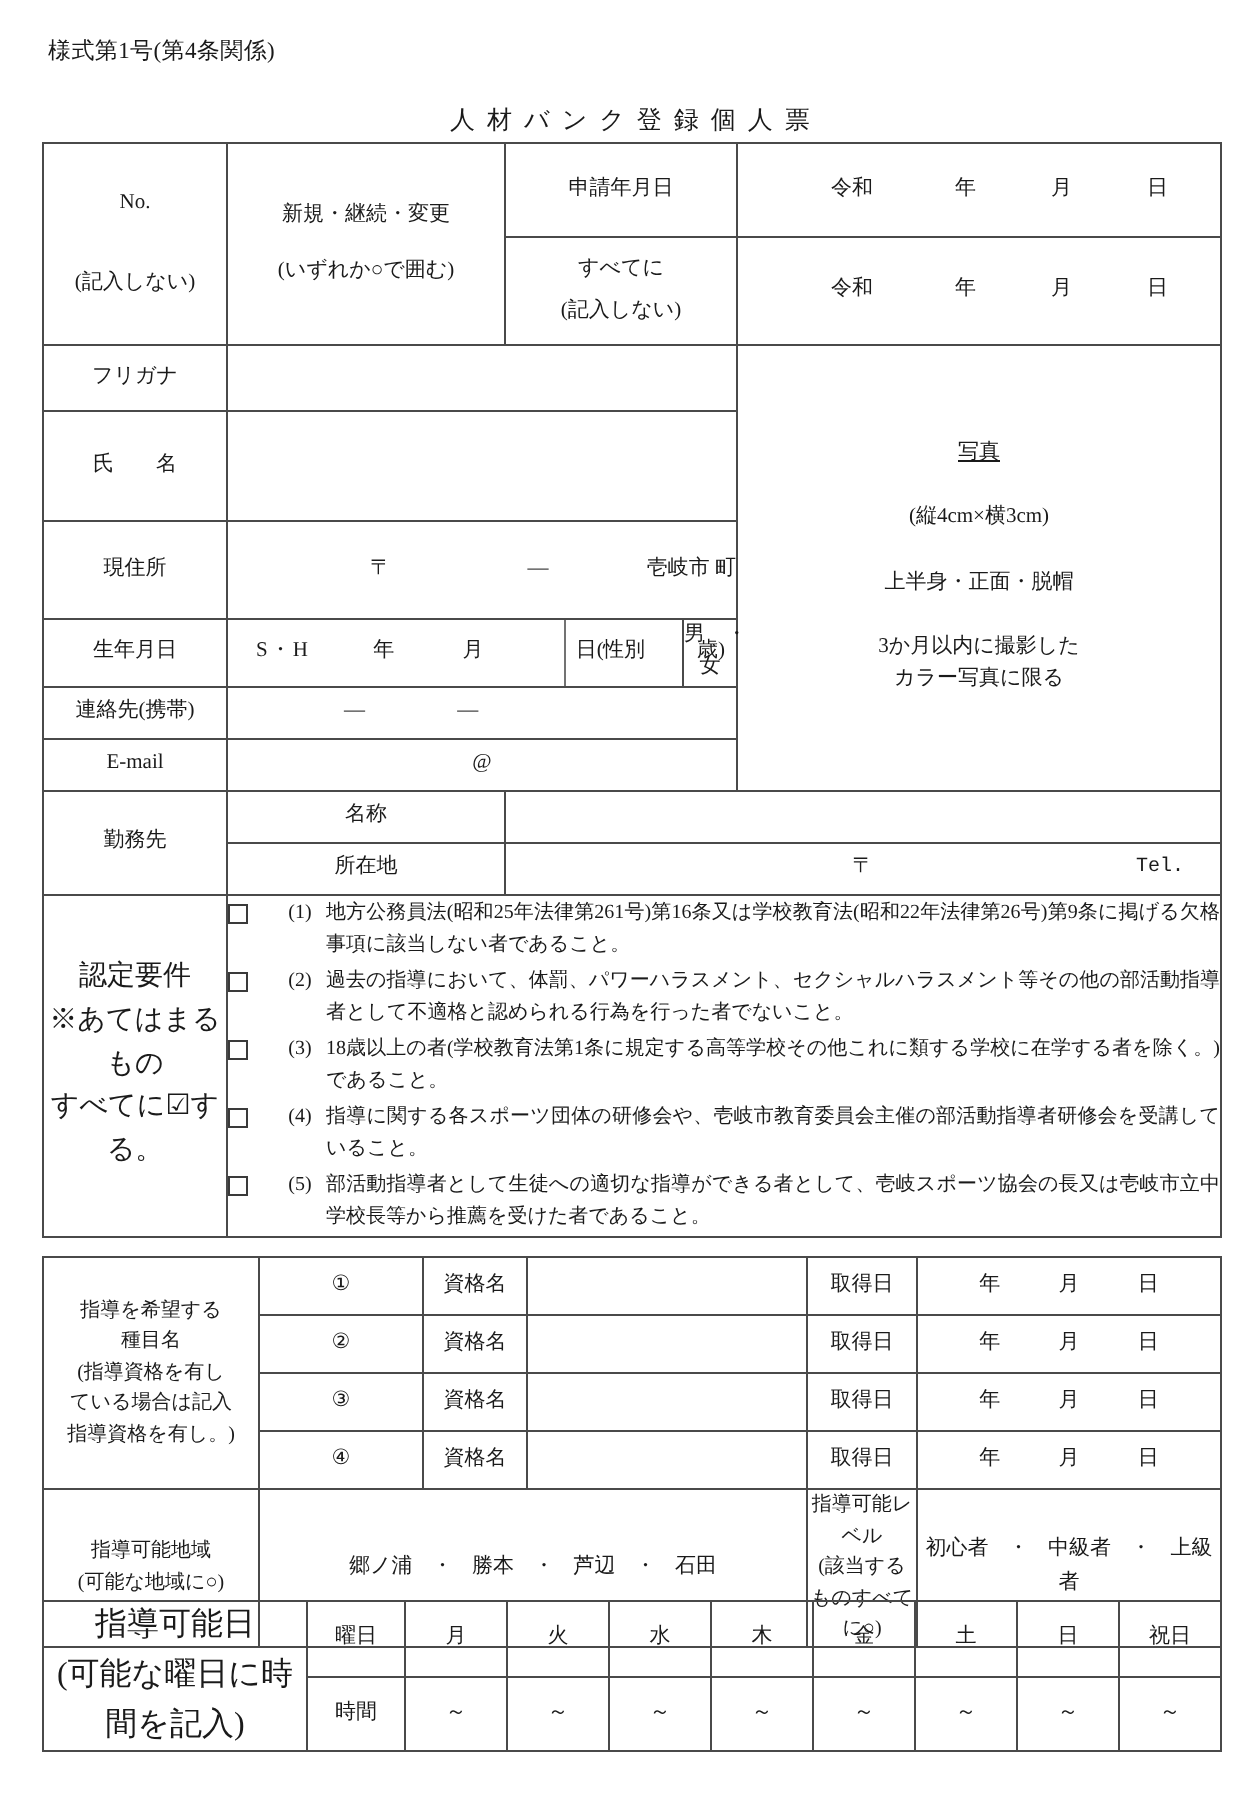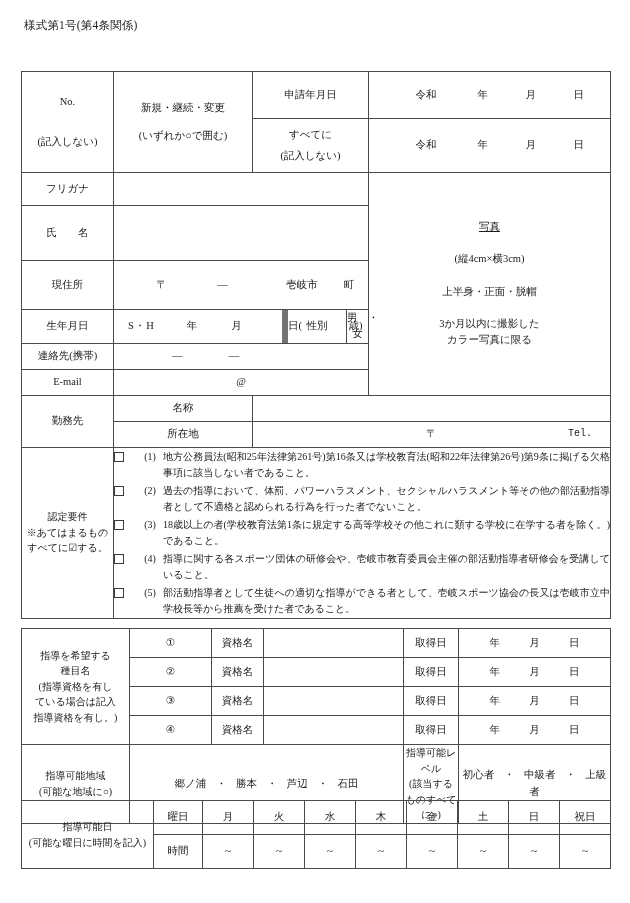--- a/index.html
+++ b/index.html
@@ -85,21 +85,21 @@
   }
   .date-line span { display:inline-block; }
   .d-era { width: 62px; text-align:left; }
   .d-y   { width: 48px; text-align:left; }
   .d-m   { width: 48px; text-align:left; }
   .d-d   { width: 30px; text-align:left; }
 
   
   .addr {
     display: block;
-    text-align: center;
+    text-align: right;
     padding-left: 14px;
     white-space: nowrap;
   }
   .addr .zip   { display:inline-block; width: 40px; }
   .addr .dash  { display:inline-block; width: 76px; }
   .addr .city  { display:inline-block; width: 78px; }
   .addr .town  { display:inline-block; }
 
   
   .birth {
@@ -138,21 +138,21 @@
   
   .wp-name-lbl { width: 56px; }
   .wp-val-addr { position: relative; text-align:left; padding-left: 10px; }
   .wp-val-addr .tel {
     position:absolute; left: 315px; top: 50%; transform: translateY(-50%);
     font-family: "Liberation Mono", "DejaVu Sans Mono", monospace;
     font-size: 10px;
   }
 
   
-  .req-label { font-size: 10px; line-height: 1.6; }
+  .req-label { font-size: 14px; line-height: 1.6; }
   .req-body {
     text-align: left;
     padding: 7px 8px 7px 10px;
     font-size: 10px;
     line-height: 1.62;
   }
   .req-item {
     display: flex;
     align-items: flex-start;
     margin-bottom: 3px;
@@ -193,31 +193,32 @@
   .row-region td { height: 46px; }
   .dot-sep { display:inline-block; padding: 0 7px; }
 
   
   #table-days {
     position: absolute;
     left: 21px;
     top: 800px;
     width: 589px;
   }
-  .t3-lbl  { width: 132px; font-size: 10px; line-height: 1.6; }
+  .t3-lbl  { width: 132px; font-size: 16px; line-height: 1.6; }
   .t3-head { width: 49px; }
   .t3-day  { width: 51px; }
   .row-day td { height: 33px; }
 </style>
 </head>
 <body>
 
 <div class="page">
 
   <div class="form-code">様式第1号(第4条関係)</div>
+  <div class="doc-title">人材バンク登録個人票</div>
 
   <table class="grid" id="table-main">
     <colgroup>
       <col class="td-no">
         <col class="td-kind">
         <col class="td-datelabel">
         <col class="td-dateval">
     </colgroup>
 
     <tbody>
@@ -284,21 +285,21 @@
         </span>
       </td>
     </tr>
 
     <tr>
       <td style="height:28px">生年月日</td>
       <td colspan="2" style="padding:0">
         <table class="grid" style="width:100%;border-collapse:collapse">
           <tbody>
                 <tr>
-            <td style="border:none;border-right:6px solid #737373;width:168px;height:26px">
+            <td style="border:none;border-right:1px solid #737373;width:168px;height:26px">
               <span class="birth">
                 <span class="b-sh">S・H</span>
                 <span class="b-y">年</span>
                 <span class="b-m">月</span>
                 <span class="b-d">日(</span>
                 <span class="b-age">歳)</span>
               </span>
             </td>
             <td style="border:none;border-right:1px solid #4a4a4a;width:58px">性別</td>
             <td style="border:none">男　・　女</td>

